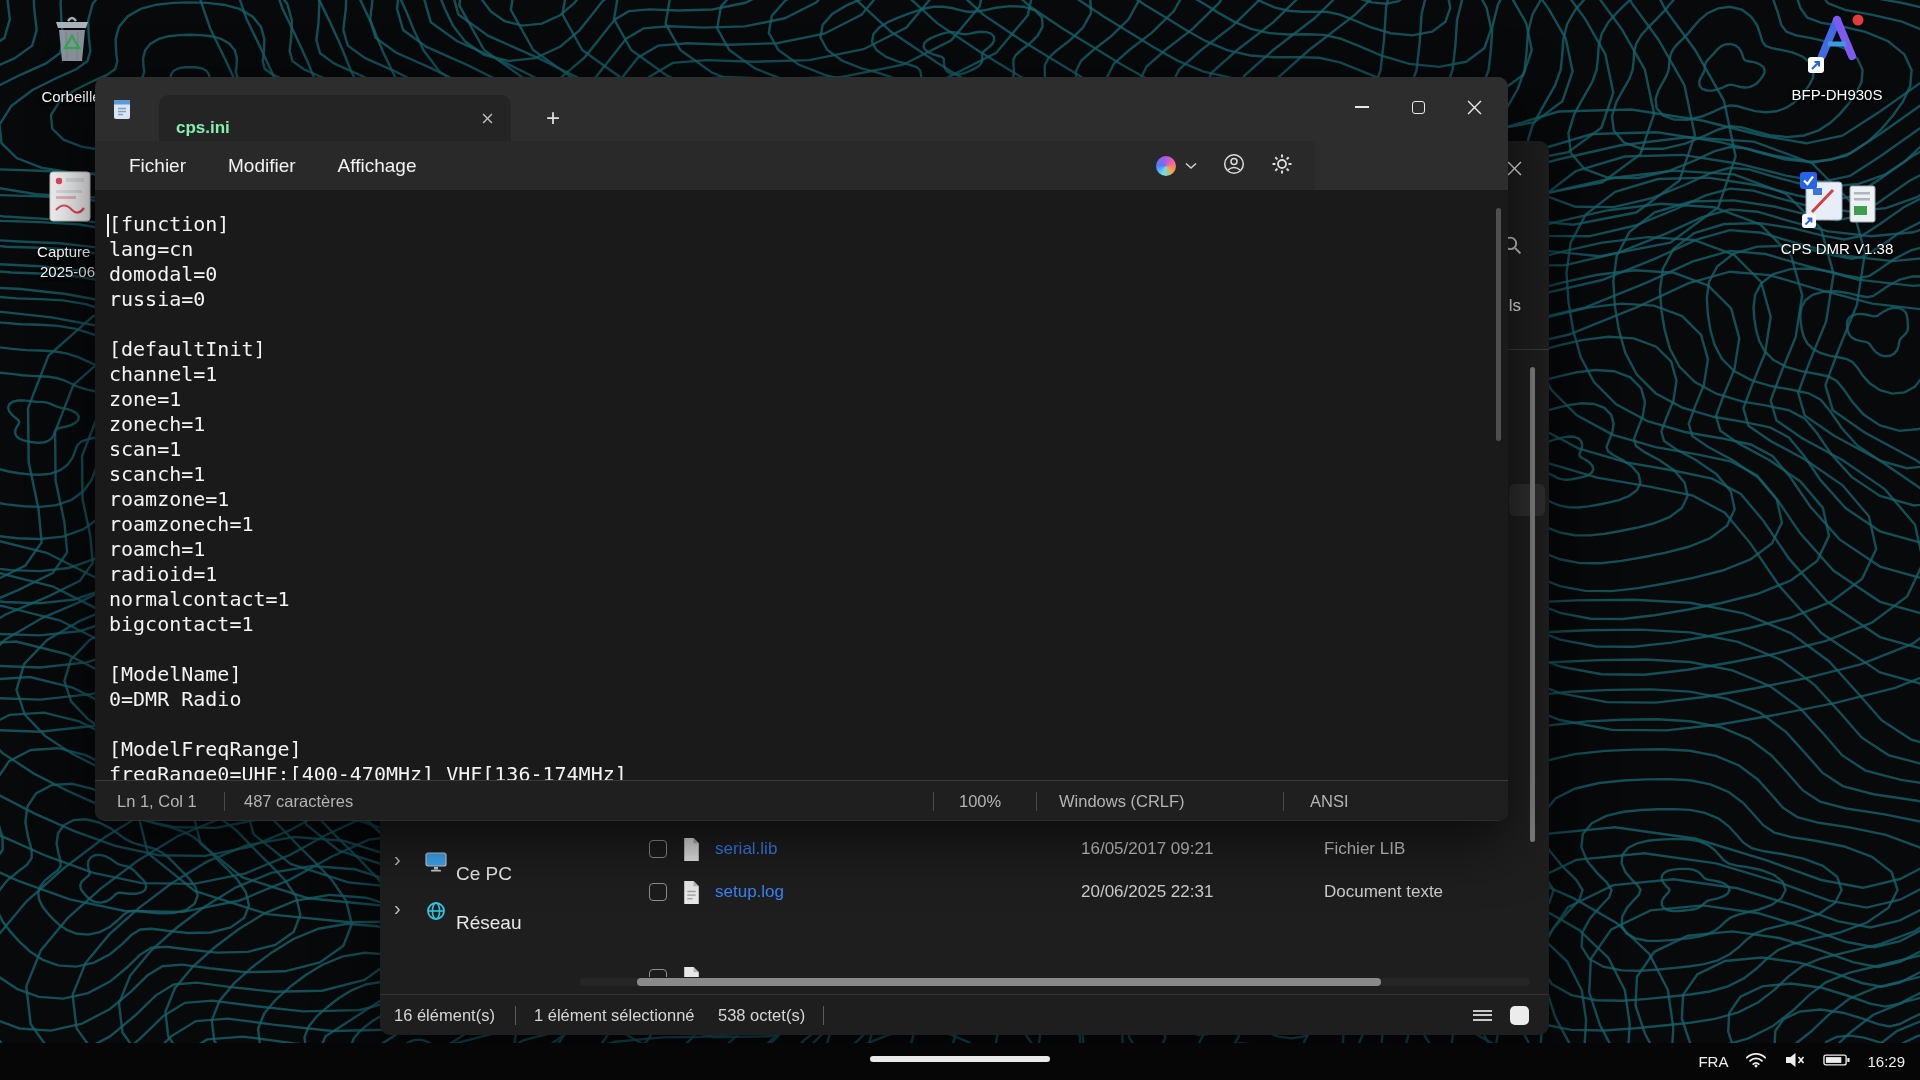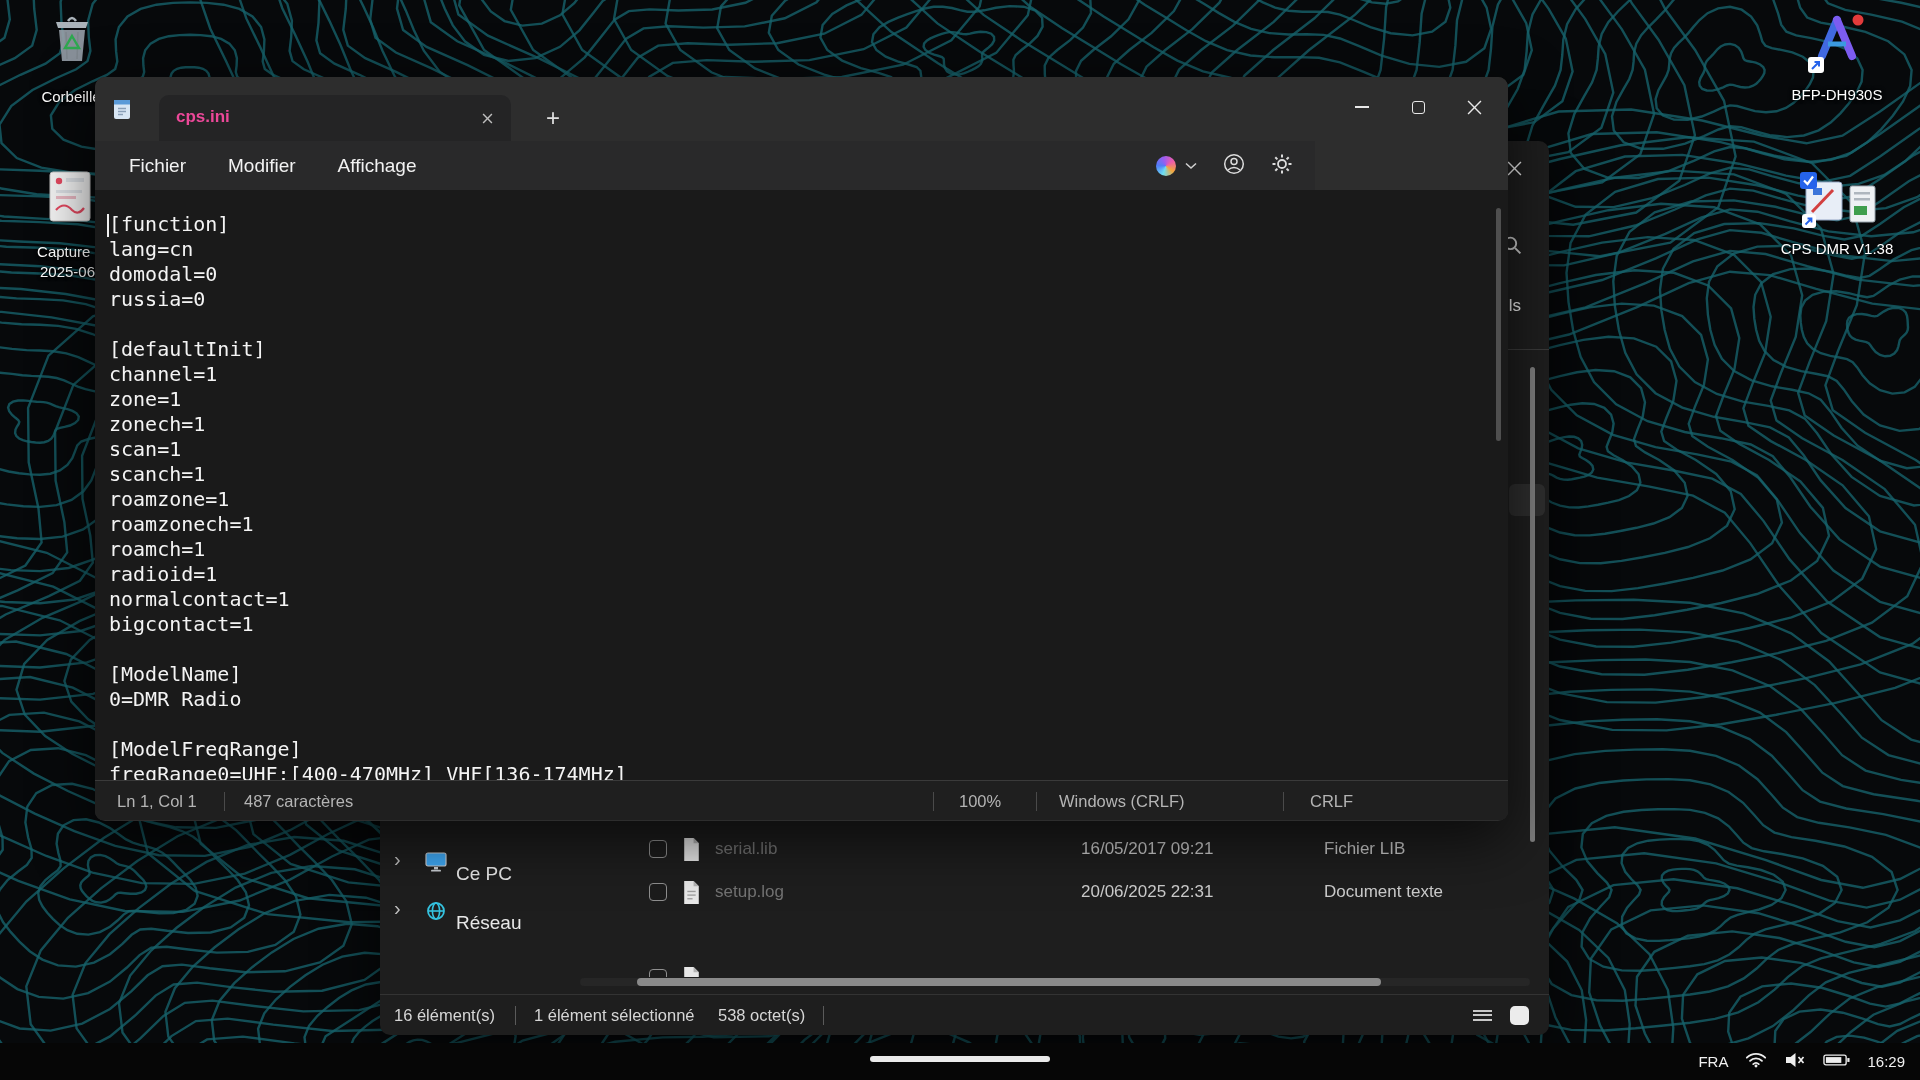--- a/index.html
+++ b/index.html
@@ -28,21 +28,21 @@
   .exp-fragment { position:absolute; left:1129px; top:343px; width:36px; height:32px;
                   background:#2e2e2e; border-radius:6px; }
   .exp-vscroll { position:absolute; left:1150px; top:226px; width:5px; height:475px;
                  background:#7e7e7e; border-radius:3px; }
   .exp-divider-top { position:absolute; left:1108px; top:208px; width:61px; height:1px; background:#3a3a3a; }
 
   .file-row { position:absolute; left:0; width:1149px; height:43px; }
   .fr-check { position:absolute; left:269px; top:12px; width:18px; height:18px;
               border:1.5px solid #8f8f8f; border-radius:4px; background:#1c1c1c; }
   .fr-icon  { position:absolute; left:301px; top:9px; }
-  .fr-name  { position:absolute; left:335px; top:11px; color:#737373; font-size:17px;text-align:right; }
+  .fr-name  { position:absolute; left:335px; top:11px; color:#3b82f6; font-size:17px;text-align:right; }
   .fr-date  { position:absolute; left:701px; top:11px; color:#cdcdcd; font-size:17px; }
   .fr-type  { position:absolute; left:944px; top:11px; color:#cdcdcd; font-size:17px; }
 
   .exp-hscroll-track { position:absolute; left:200px; top:837px; width:950px; height:8px;
                        background:#262626; border-radius:4px; }
   .exp-hscroll { position:absolute; left:257px; top:837px; width:744px; height:8px;
                  background:#8a8a8a; border-radius:4px; }
 
   .exp-status { position:absolute; left:0; top:853px; width:1169px; height:41px;
                 border-top:1px solid #333; }
@@ -59,21 +59,21 @@
   .tree-ico  { position:absolute; left:44px; top:7px; }
   .tree-lbl  { position:absolute; left:76px; top:7px; color:#e8e8e8; font-size:19px; white-space:nowrap;margin-top:12px; }
 
   
   #notepad { left:95px; top:77px; width:1413px; height:744px; background:#2d2d2d; z-index:3;
              overflow:hidden; }
   .np-tabbar { position:absolute; left:0; top:0; width:1413px; height:64px; background:#2d2d2d; }
   .np-appicon { position:absolute; left:16px; top:21px; }
   .np-tab { position:absolute; left:64px; top:18px; width:352px; height:46px; background:#242425;
             border-radius:10px 10px 0 0; }
-  .np-tab-label { position:absolute; left:17px; top:12px; color:#ec4899; font-size:17px; font-weight:600; }
+  .np-tab-label { position:absolute; left:17px; top:23px; color:#86efac; font-size:17px; font-weight:600; }
   .np-tab-close { position:absolute; right:12px; top:11px; width:24px; height:24px; border-radius:4px;
                   display:flex; align-items:center; justify-content:center; }
   .np-newtab { position:absolute; left:443px; top:26px; width:30px; height:30px; border-radius:4px;
                color:#e0e0e0; font-size:24px; display:flex; align-items:center; justify-content:center; }
   .np-controls { position:absolute; right:6px; top:4px; height:52px; display:flex; align-items:center; }
   .np-ctl { width:56px; height:42px; display:flex; align-items:center; justify-content:center; }
   .ctl-min { width:14px; height:2px; background:#e8e8e8; }
   .ctl-max { width:13px; height:13px; border:1.4px solid #e8e8e8; border-radius:3px; }
 
   .np-menubar { position:absolute; left:0; top:64px; width:1220px; height:49px; background:#29292a;
@@ -546,21 +546,21 @@
 
     <div class="np-status">
       <span class="s" style="left:22px;">Ln 1, Col 1</span>
       <span class="np-sdiv" style="left:129px;"></span>
       <span class="s" style="left:149px;">487 caractères</span>
       <span class="np-sdiv" style="left:838px;"></span>
       <span class="s" style="left:864px;">100%</span>
       <span class="np-sdiv" style="left:941px;"></span>
       <span class="s" style="left:964px;">Windows (CRLF)</span>
       <span class="np-sdiv" style="left:1188px;"></span>
-      <span class="s" style="left:1215px;">CRLF</span>
+      <span class="s" style="left:1215px;">ANSI</span>
     </div>
   </div>
 
   <div id="taskbar">
     <div class="tb-handle"></div>
     <div class="tb-right">
       <span class="tb-txt">FRA</span>
       <span>
         <svg width="22" height="17" viewBox="0 0 24 18">
           <path d="M2,7 A14,14 0 0 1 22,7" fill="none" stroke="#eee" stroke-width="2" stroke-linecap="round"></path>

